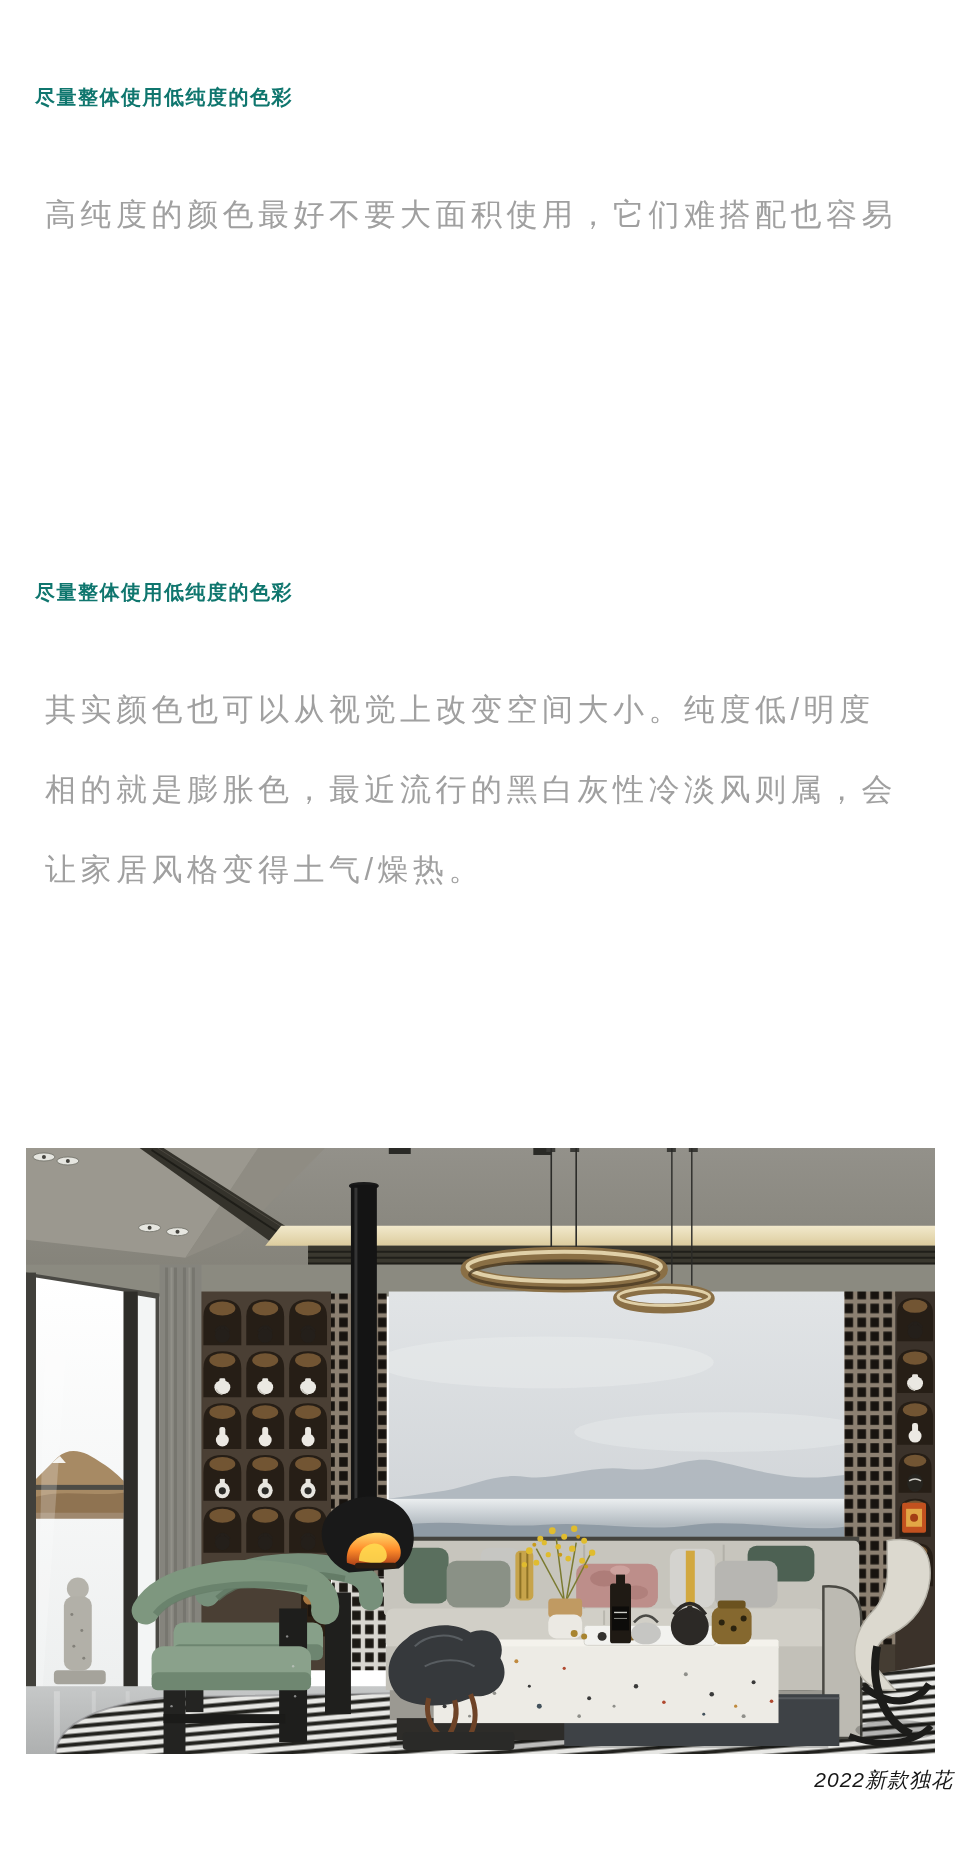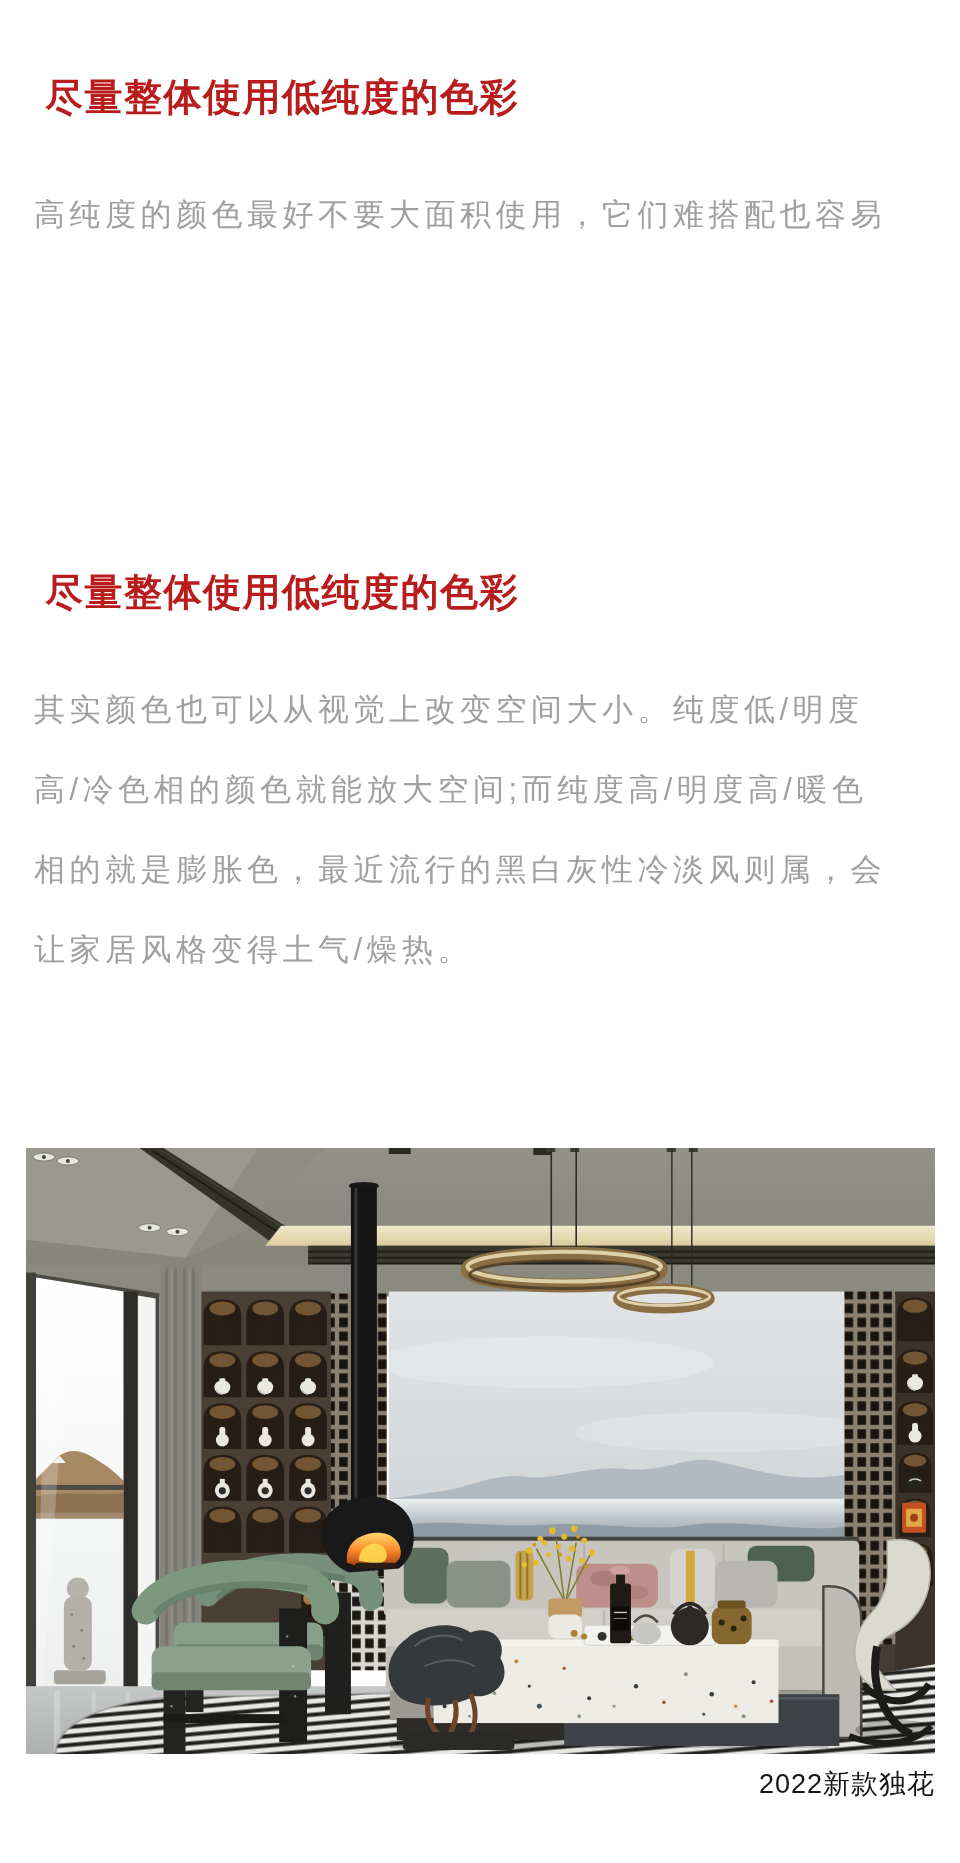--- a/index.html
+++ b/index.html
@@ -1,41 +1,40 @@
 <!DOCTYPE html>
 <html><head>
 <meta charset="utf-8">
 <style>
   html,body{margin:0;padding:0;background:#ffffff;}
   body{width:960px;height:1863px;position:relative;font-family:"Liberation Sans",sans-serif;overflow:hidden;}
-  .h{position:absolute;left:45px;font-size:38px;font-weight:700;color:#b91c1c;letter-spacing:1.5px;line-height:44px;white-space:nowrap;}
+  .h{position:absolute;left:35px;font-size:20px;font-weight:700;color:#0f766e;letter-spacing:1.5px;line-height:44px;white-space:nowrap;}
   #heading-1{top:75px;}
   #heading-2{top:570px;}
-  .para{position:absolute;left:34px;width:890px;color:#a0a0a0;font-size:31px;letter-spacing:4.5px;}
+  .para{position:absolute;left:45px;width:890px;color:#a0a0a0;font-size:31px;letter-spacing:4.5px;}
   .para .tline{height:80px;line-height:80px;white-space:nowrap;}
   #para-1{top:175px;}
   #para-2{top:670px;}
   #photo-wrap{position:absolute;left:26px;top:1148px;width:909px;height:606px;}
   #photo-wrap svg{display:block;width:909px;height:606px;}
-  #photo-caption{position:absolute;right:25px;top:1766px;font-size:27px;color:#161616;letter-spacing:1px;white-space:nowrap;}
+  #photo-caption{position:absolute;right:7px;top:1766px;font-size:21px;font-style:italic;color:#161616;letter-spacing:1px;white-space:nowrap;}
 </style>
 </head>
 <body>
 
 <div class="h" id="heading-1">尽量整体使用低纯度的色彩</div>
 
 <div class="para" id="para-1">
     <div class="tline">高纯度的颜色最好不要大面积使用，它们难搭配也容易</div>
   </div>
 
 <div class="h" id="heading-2">尽量整体使用低纯度的色彩</div>
 
 <div class="para" id="para-2">
     <div class="tline">其实颜色也可以从视觉上改变空间大小。纯度低/明度</div>
-    <div class="tline">高/冷色相的颜色就能放大空间;而纯度高/明度高/暖色</div>
     <div class="tline">相的就是膨胀色，最近流行的黑白灰性冷淡风则属，会</div>
     <div class="tline">让家居风格变得土气/燥热。</div>
   </div>
 
 <div id="photo-wrap">
 <svg viewBox="0 0 912 608" preserveAspectRatio="none">
   <defs>
     <linearGradient id="ceilg" x1="0" y1="0" x2="0" y2="1">
       <stop offset="0" stop-color="#93918a"></stop>
           <stop offset="1" stop-color="#85837a"></stop>

